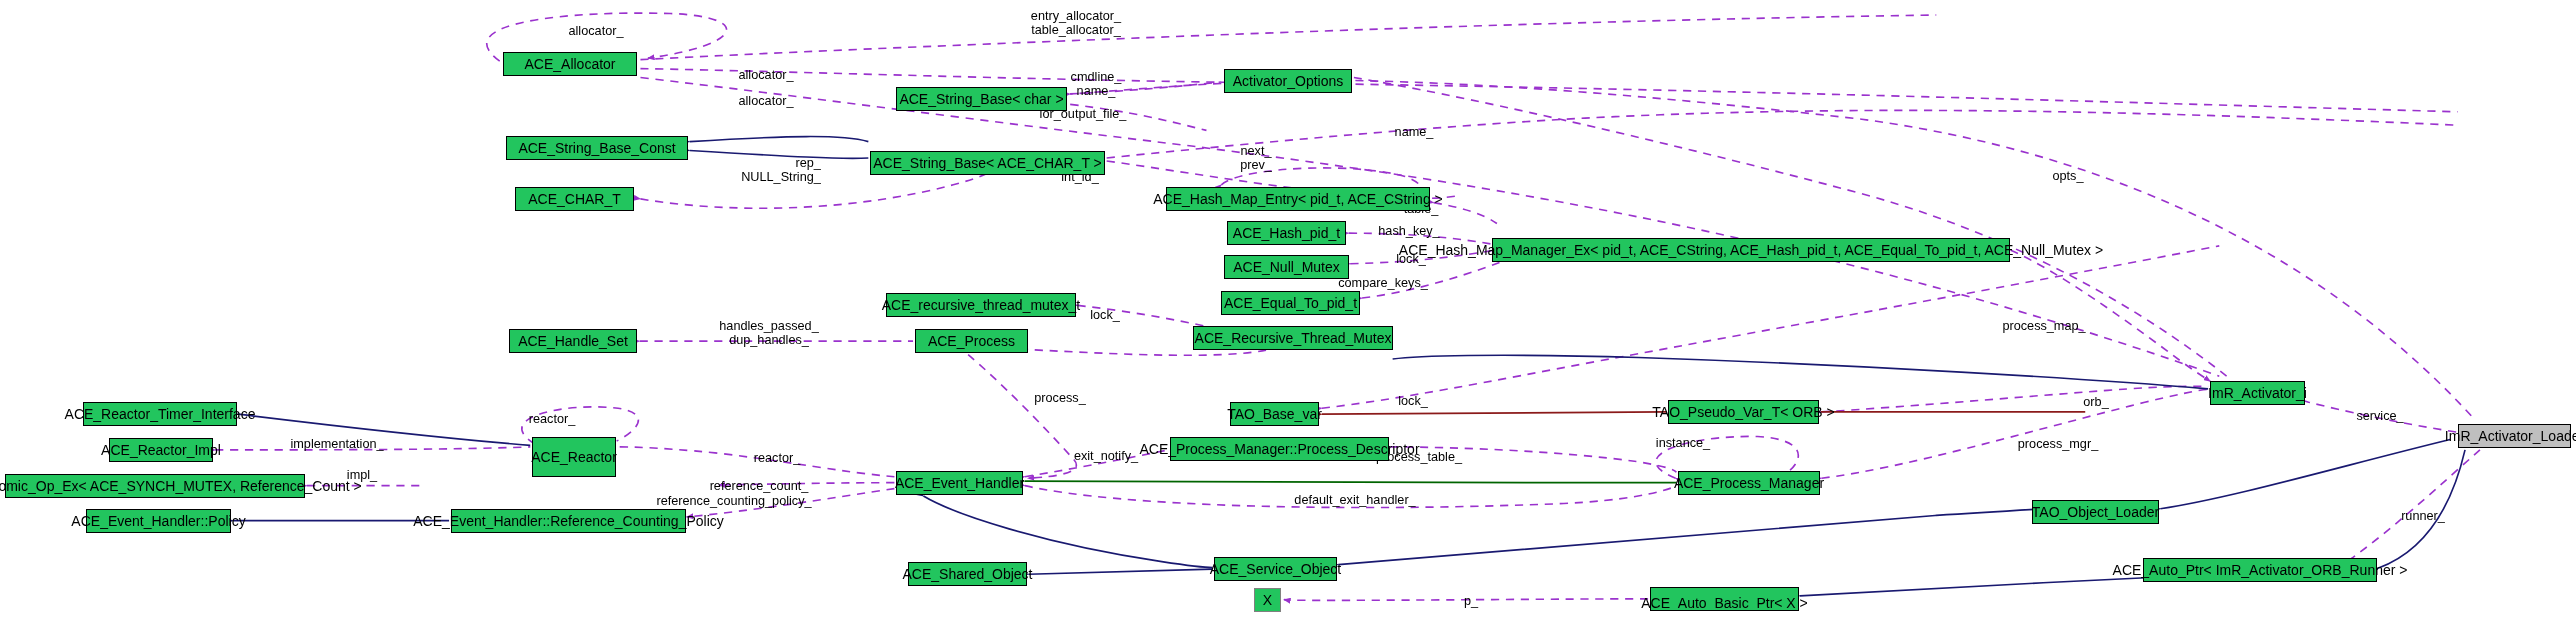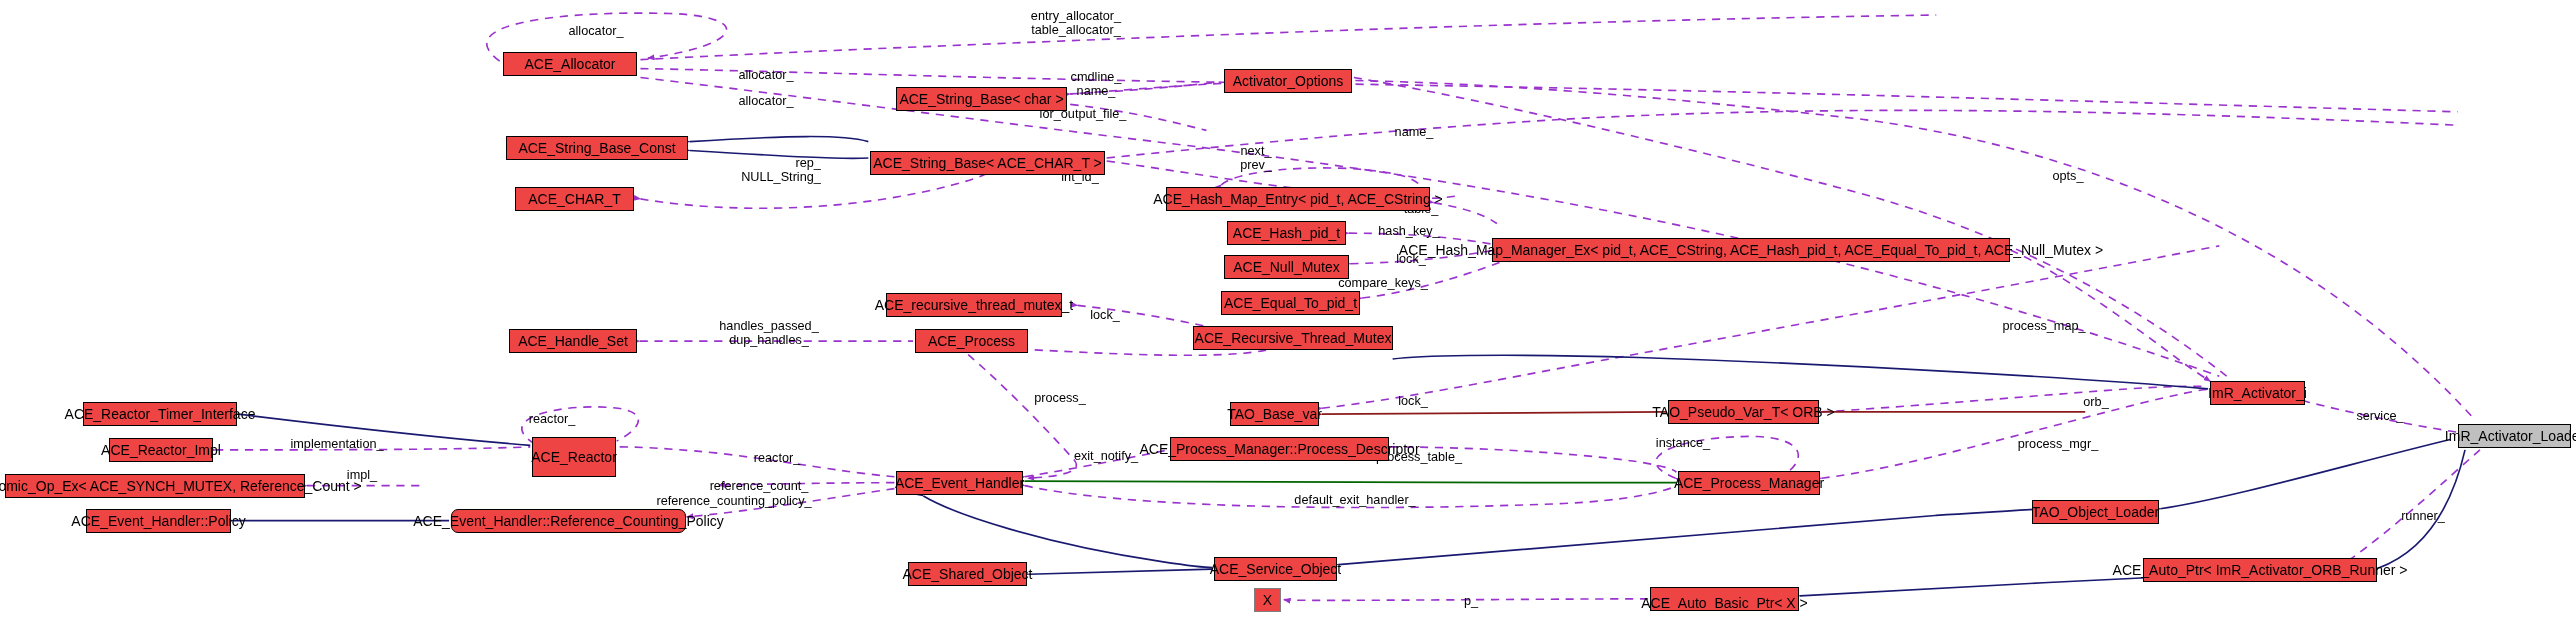--- a/index.html
+++ b/index.html
@@ -15,21 +15,21 @@
   svg#edges{
     position:absolute;
     left:0;top:0;
     width:2576px;height:625px;
     pointer-events:none;
   }
   .node{
     position:absolute;
     box-sizing:border-box;
     border:1.5px solid #000000;
-    background:#ef4444;
+    background:#22c55e;
     color:#000000;
     font-size:14px;
     line-height:1;
     display:flex;
     align-items:center;
     justify-content:center;
     white-space:nowrap;
     padding:0 6.7px;
     z-index:5;
   }
@@ -196,21 +196,21 @@
     </div>
   <div class="node" style="left: 1227px; top: 221px; width: 119px; height: 24px;">
       <span>ACE_Hash_pid_t</span>
     </div>
   <div class="node" style="left: 1492px; top: 238px; width: 518px; height: 24px;">
       <span>ACE_Hash_Map_Manager_Ex&lt; pid_t, ACE_CString, ACE_Hash_pid_t, ACE_Equal_To_pid_t, ACE_Null_Mutex &gt;</span>
     </div>
   <div class="node" style="left: 1224px; top: 255px; width: 125px; height: 24px;">
       <span>ACE_Null_Mutex</span>
     </div>
-  <div class="node" style="left: 886px; top: 293px; width: 176px; height: 24px; text-align: center;">
+  <div class="node" style="left: 886px; top: 293px; width: 190px; height: 24px; text-align: center;">
       <span>ACE_recursive_thread_mutex_t</span>
     </div>
   <div class="node" style="left: 1221px; top: 291px; width: 139px; height: 24px;">
       <span>ACE_Equal_To_pid_t</span>
     </div>
   <div class="node" style="left: 509px; top: 329px; width: 128px; height: 24px;">
       <span>ACE_Handle_Set</span>
     </div>
   <div class="node" style="left: 915px; top: 329px; width: 113px; height: 24px;">
       <span>ACE_Process</span>
@@ -247,21 +247,21 @@
     </div>
   <div class="node" style="left: 1678px; top: 471px; width: 142px; height: 24px;">
       <span>ACE_Process_Manager</span>
     </div>
   <div class="node highlight" style="left: 2458px; top: 424px; width: 113px; height: 24px;">
       <span>ImR_Activator_Loader</span>
     </div>
   <div class="node" style="left: 86px; top: 509px; width: 145px; height: 24px;">
       <span>ACE_Event_Handler::Policy</span>
     </div>
-  <div class="node" style="left: 451px; top: 509px; width: 235px; height: 24px; border-radius: 7px;">
+  <div class="node" style="left: 451px; top: 509px; width: 235px; height: 24px;">
       <span>ACE_Event_Handler::Reference_Counting_Policy</span>
     </div>
   <div class="node" style="left: 2032px; top: 500px; width: 127px; height: 24px;">
       <span>TAO_Object_Loader</span>
     </div>
   <div class="node" style="left: 908px; top: 562px; width: 119px; height: 24px;">
       <span>ACE_Shared_Object</span>
     </div>
   <div class="node" style="left: 1214px; top: 557px; width: 123px; height: 24px;">
       <span>ACE_Service_Object</span>

